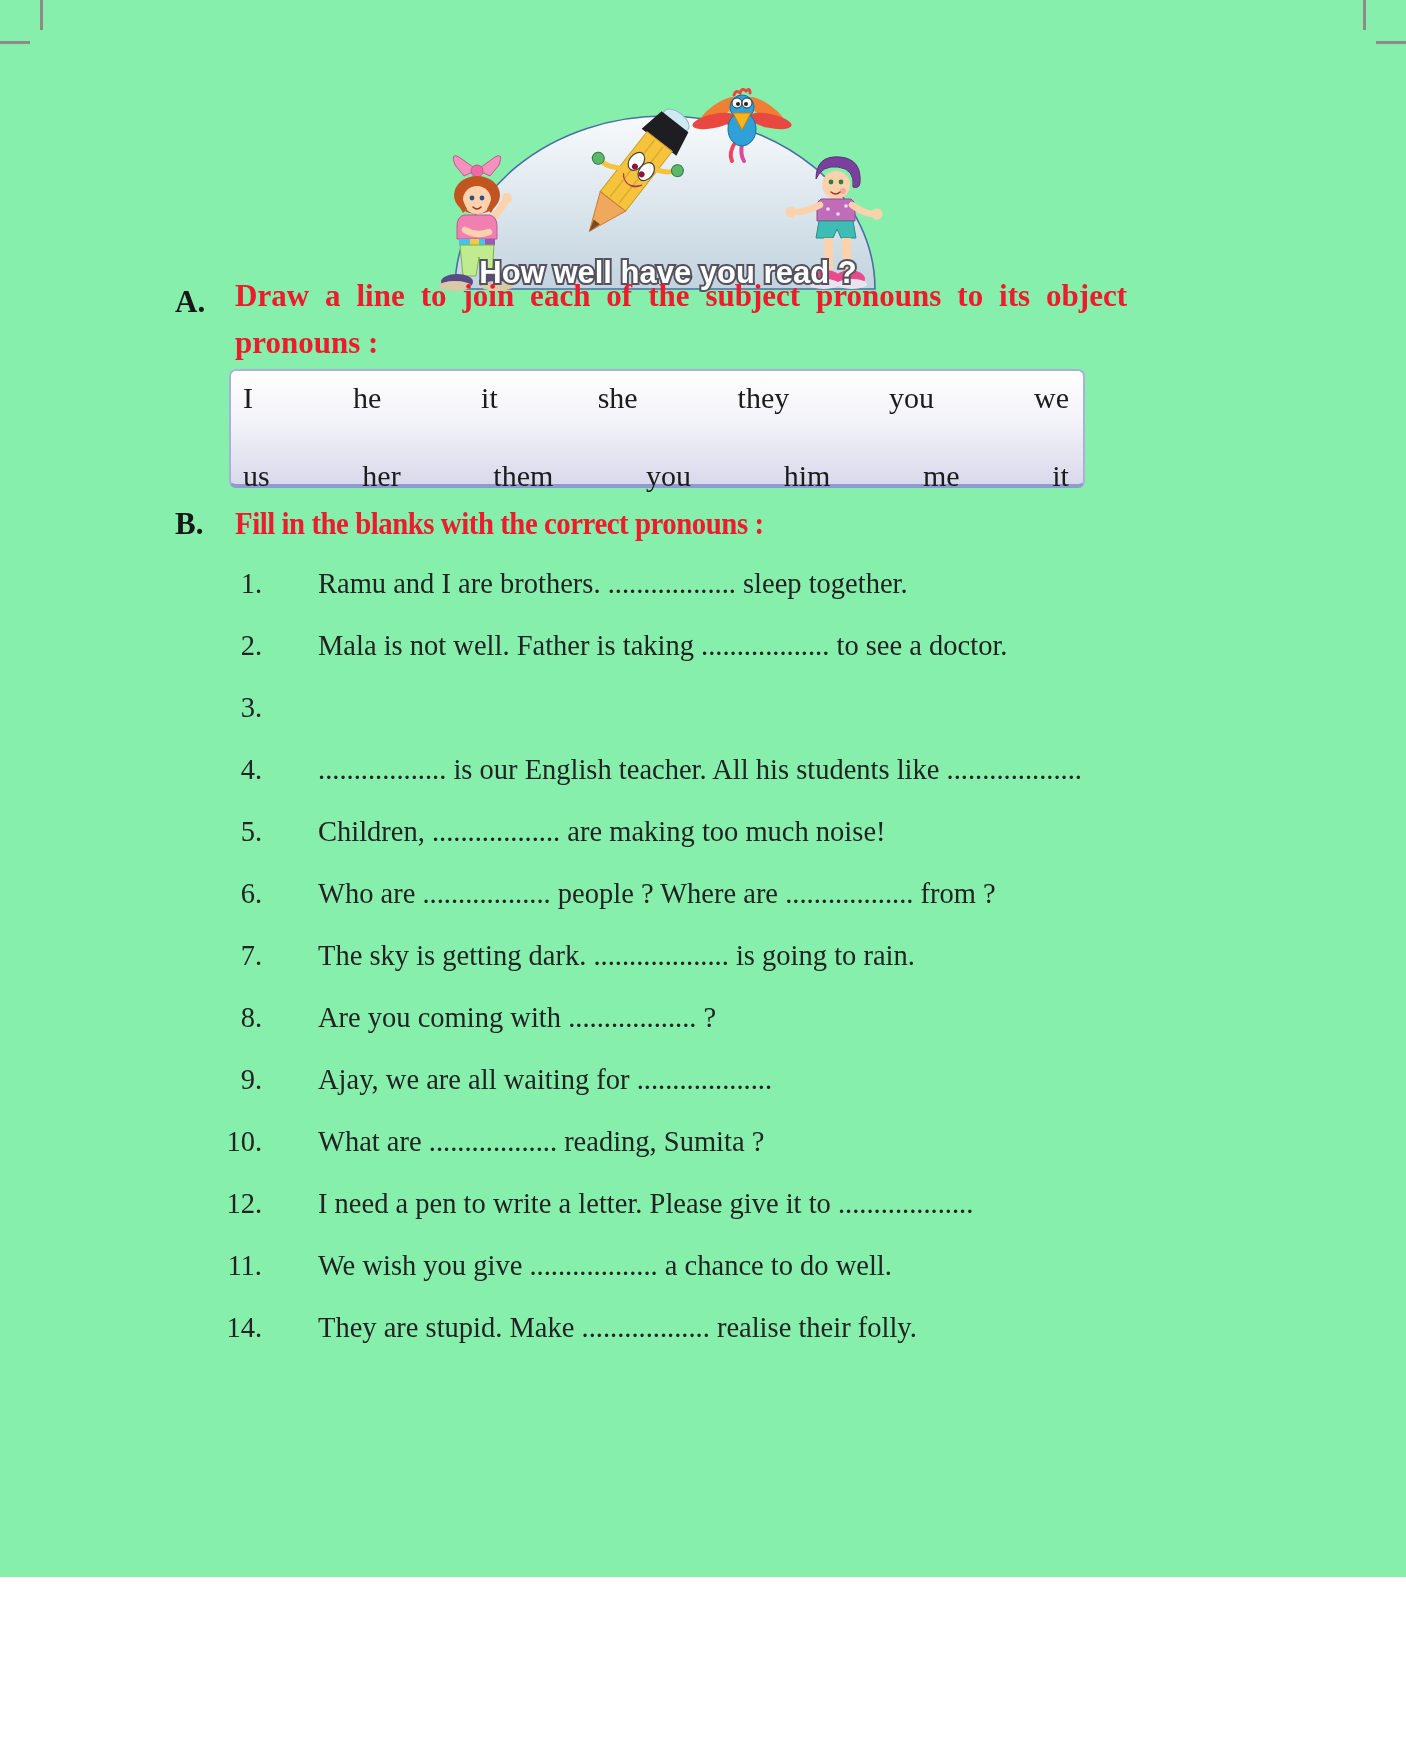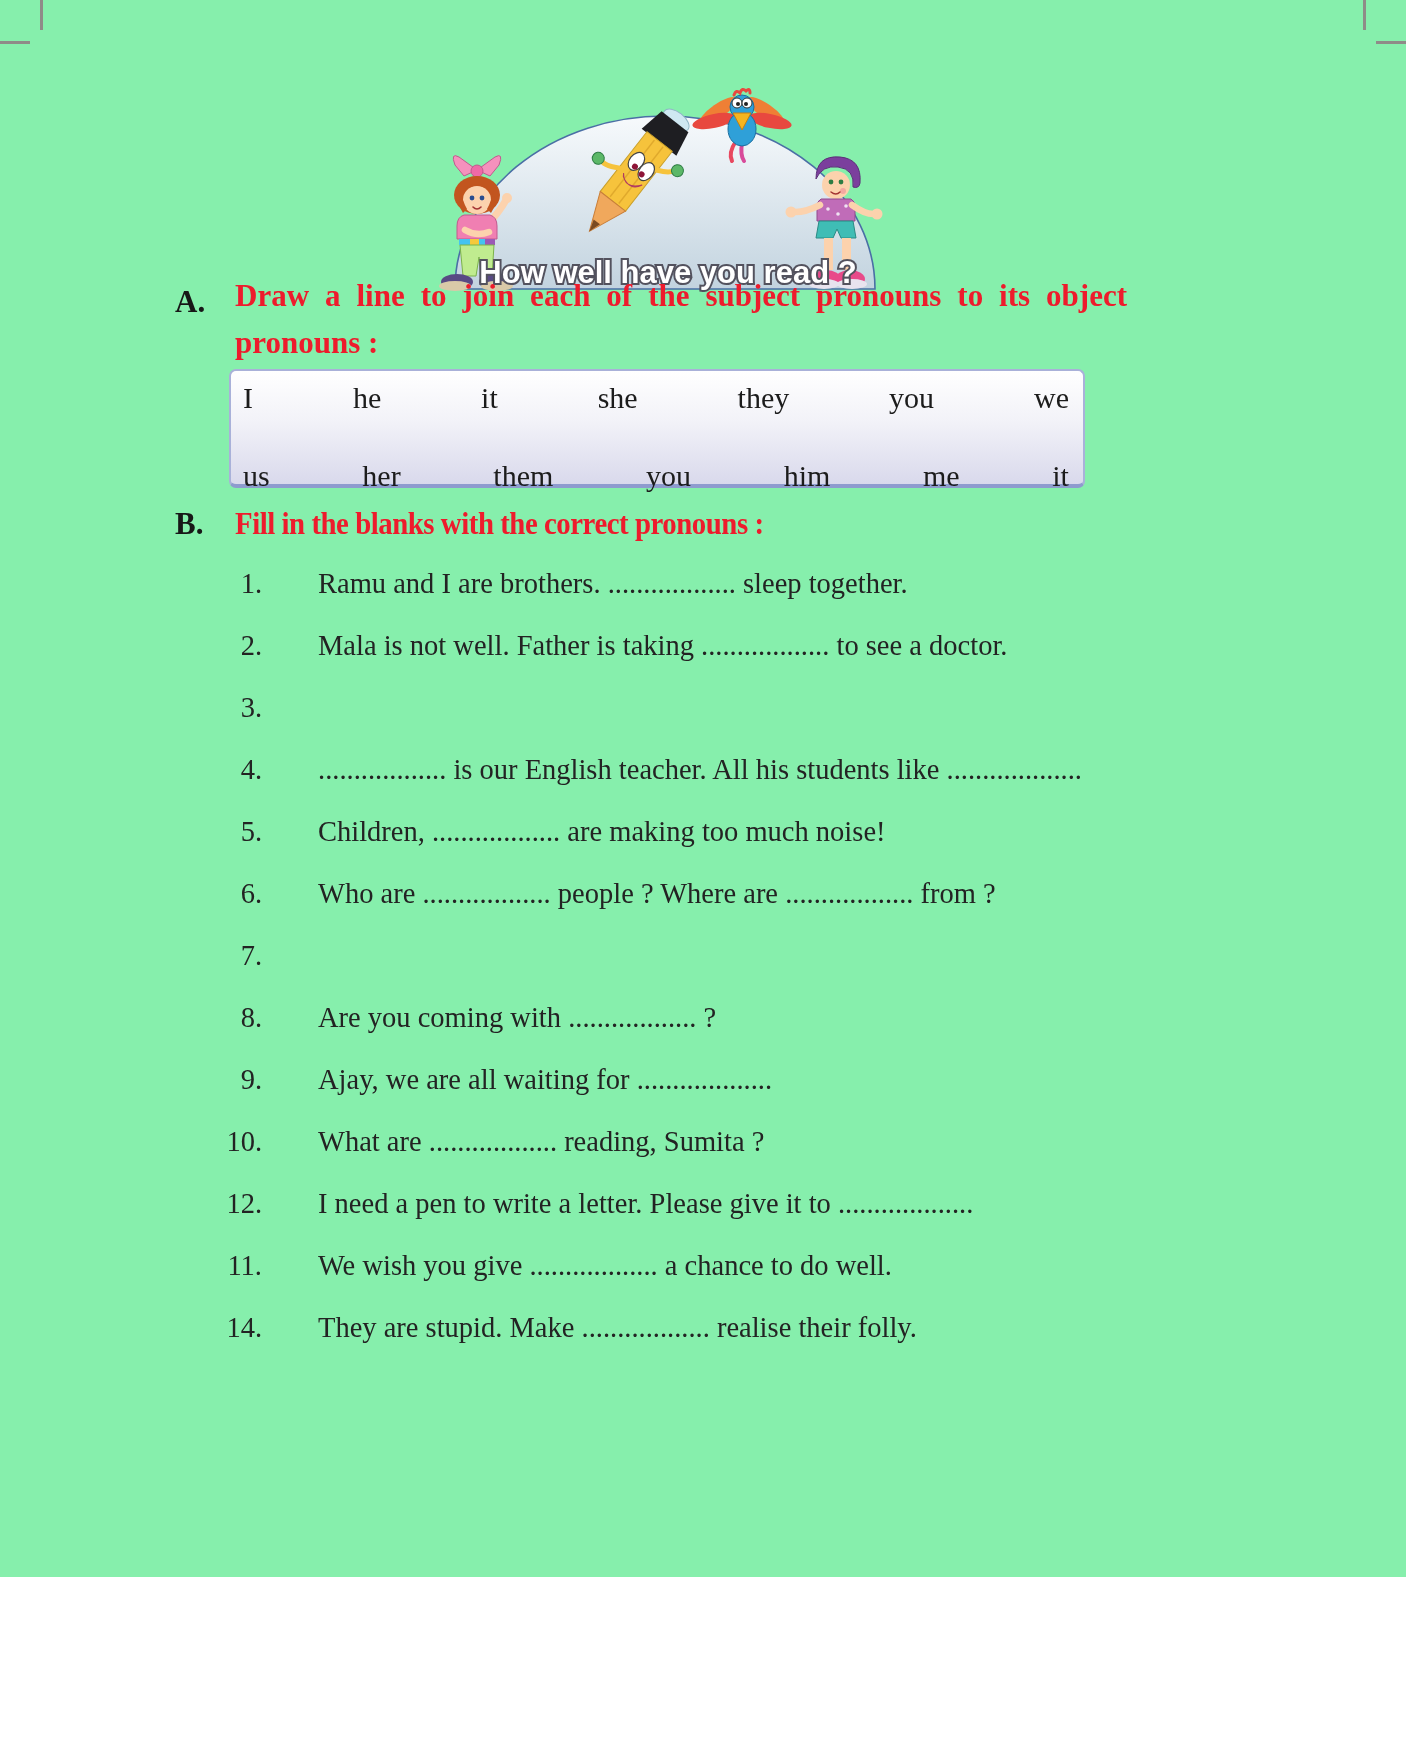--- a/index.html
+++ b/index.html
@@ -238,20 +238,21 @@
       <div class="item">
         <span class="num">5.</span>
         <span class="txt">Children, .................. are making too much noise!</span>
       </div>
       <div class="item">
         <span class="num">6.</span>
         <span class="txt">Who are .................. people ? Where are .................. from ?</span>
       </div>
       <div class="item">
         <span class="num">7.</span>
+        <span class="txt">The sky is getting dark. ................... is going to rain.</span>
       </div>
       <div class="item">
         <span class="num">8.</span>
         <span class="txt">Are you coming with .................. ?</span>
       </div>
       <div class="item">
         <span class="num">9.</span>
         <span class="txt">Ajay, we are all waiting for ...................</span>
       </div>
       <div class="item">

